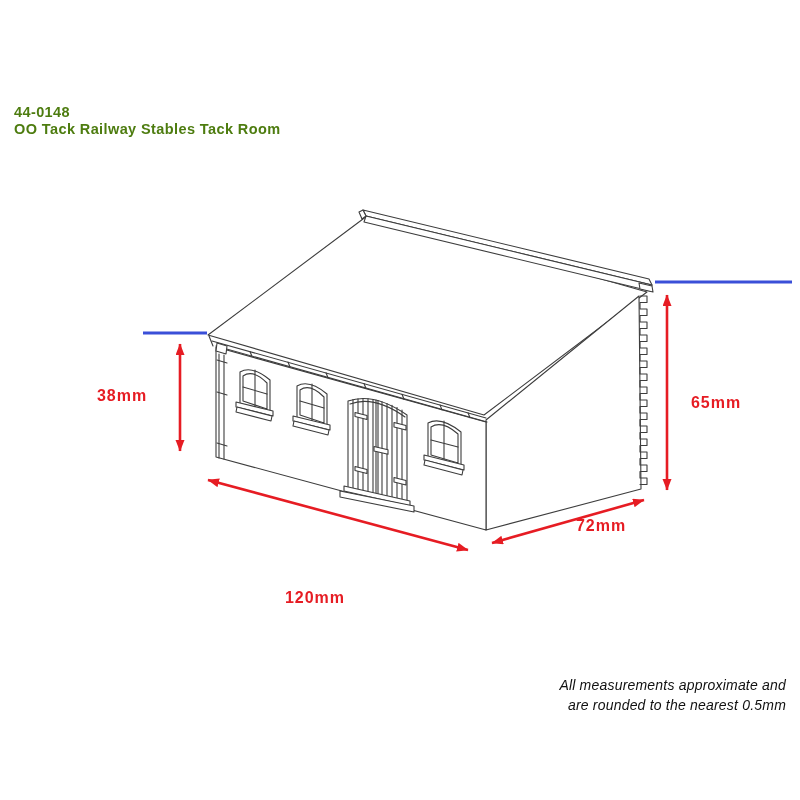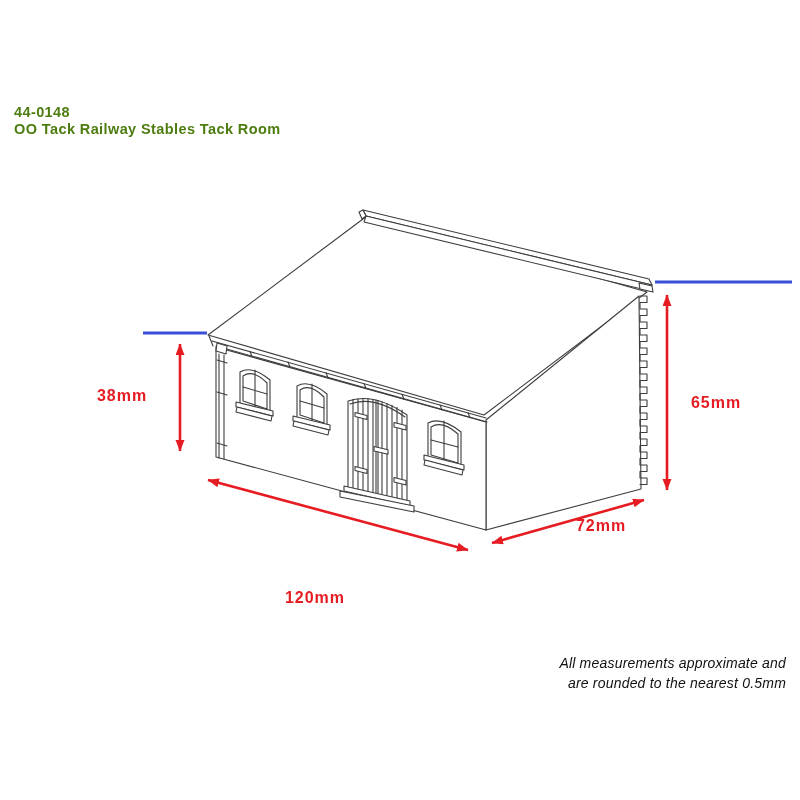--- a/index.html
+++ b/index.html
@@ -44,21 +44,21 @@
     transform: translate(-50%, -50%);
     color: var(--dimension-red);
     font-weight: bold;
     font-size: 16px;
     letter-spacing: 1px;
     white-space: nowrap;
   }
   .footnote {
     position: absolute;
     right: 14px;
-    top: 653px;
+    top: 675px;
     text-align: right;
     font-style: italic;
     font-size: 14px;
     line-height: 20px;
     color: #111;
     letter-spacing: 0.2px;
     white-space: nowrap;
   }
 </style>
 </head>

